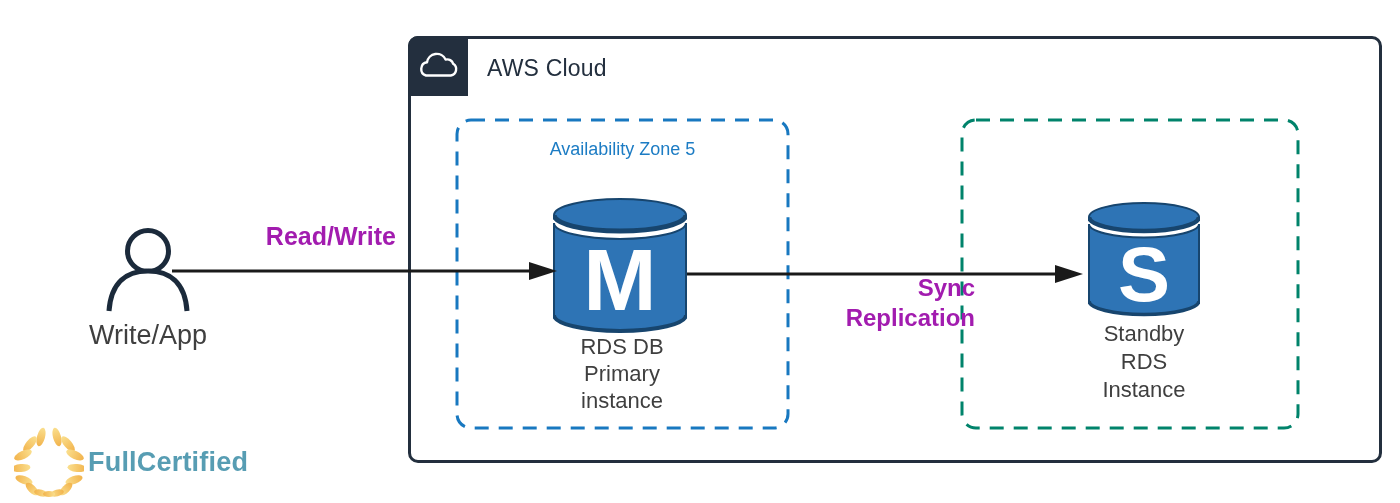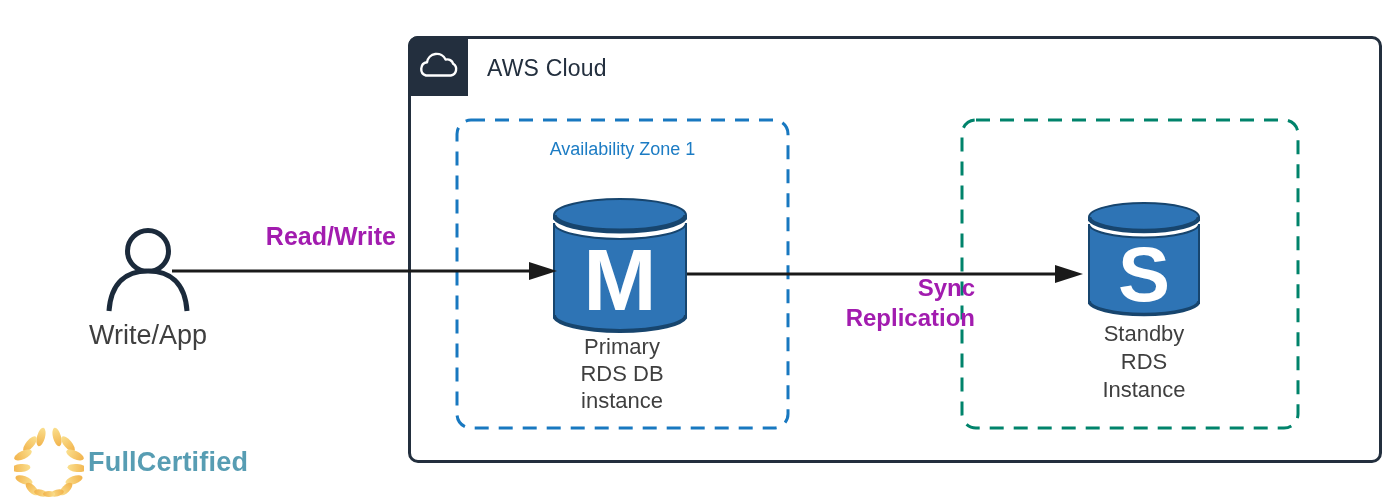--- a/index.html
+++ b/index.html
@@ -62,32 +62,32 @@
     <rect x="2" y="2" width="336" height="308" rx="14" fill="none" stroke-width="3" stroke-dasharray="14 10" stroke="#00836B"></rect>
   </svg>
 
   <div class="abs aws-header">
     <svg width="44" height="30" viewBox="0 0 44 30">
       <path d="M 10 24.5 a 6.8 6.8 0 0 1 1 -13.2 a 9.8 9.8 0 0 1 18.6 -2.7 a 6.2 6.2 0 0 1 7.6 4.2 a 6.4 6.4 0 0 1 -2.4 11.7 l -24.8 0 z" fill="none" stroke="#ffffff" stroke-width="2.4" stroke-linejoin="round"></path>
     </svg>
   </div>
   <div class="abs aws-label">AWS Cloud</div>
 
-  <div class="abs zone-label zone1-label">Availability Zone 1</div>
+  <div class="abs zone-label zone1-label">Availability Zone 5</div>
 
   <svg class="abs" style="left:553px;top:198px;" width="134" height="136" viewBox="0 0 134 136">
     <path d="M1 25 A66 16 0 0 0 133 25 L133 117 A66 16 0 0 1 1 117 Z" stroke-width="2" stroke="#17456E" fill="#2E74B5"></path>
     <path d="M1 117 A66 16 0 0 0 133 117" fill="none" stroke-width="4" stroke="#17456E"></path>
     <ellipse cx="67" cy="17" rx="66" ry="16" stroke-width="2" stroke="#17456E" fill="#2E74B5"></ellipse>
     <path d="M1 17 A66 16 0 0 0 133 17" fill="none" stroke-width="5" stroke="#17456E"></path>
   </svg>
   <div class="abs db-letter letter-m">M</div>
   <div class="abs caption caption1">
+    <div>RDS DB</div>
     <div>Primary</div>
-    <div>RDS DB</div>
     <div>instance</div>
   </div>
 
   <svg class="abs" style="left:1088px;top:202px;" width="112" height="115" viewBox="0 0 112 115">
     <path d="M1 22 A55 13.5 0 0 0 111 22 L111 99 A55 13.5 0 0 1 1 99 Z" stroke-width="2" stroke="#17456E" fill="#2E74B5"></path>
     <path d="M1 99 A55 13.5 0 0 0 111 99" fill="none" stroke-width="3.5" stroke="#17456E"></path>
     <ellipse cx="56" cy="15" rx="55" ry="14" stroke-width="2" stroke="#17456E" fill="#2E74B5"></ellipse>
     <path d="M1 15 A55 14 0 0 0 111 15" fill="none" stroke-width="4.5" stroke="#17456E"></path>
   </svg>
   <div class="abs db-letter letter-s">S</div>

